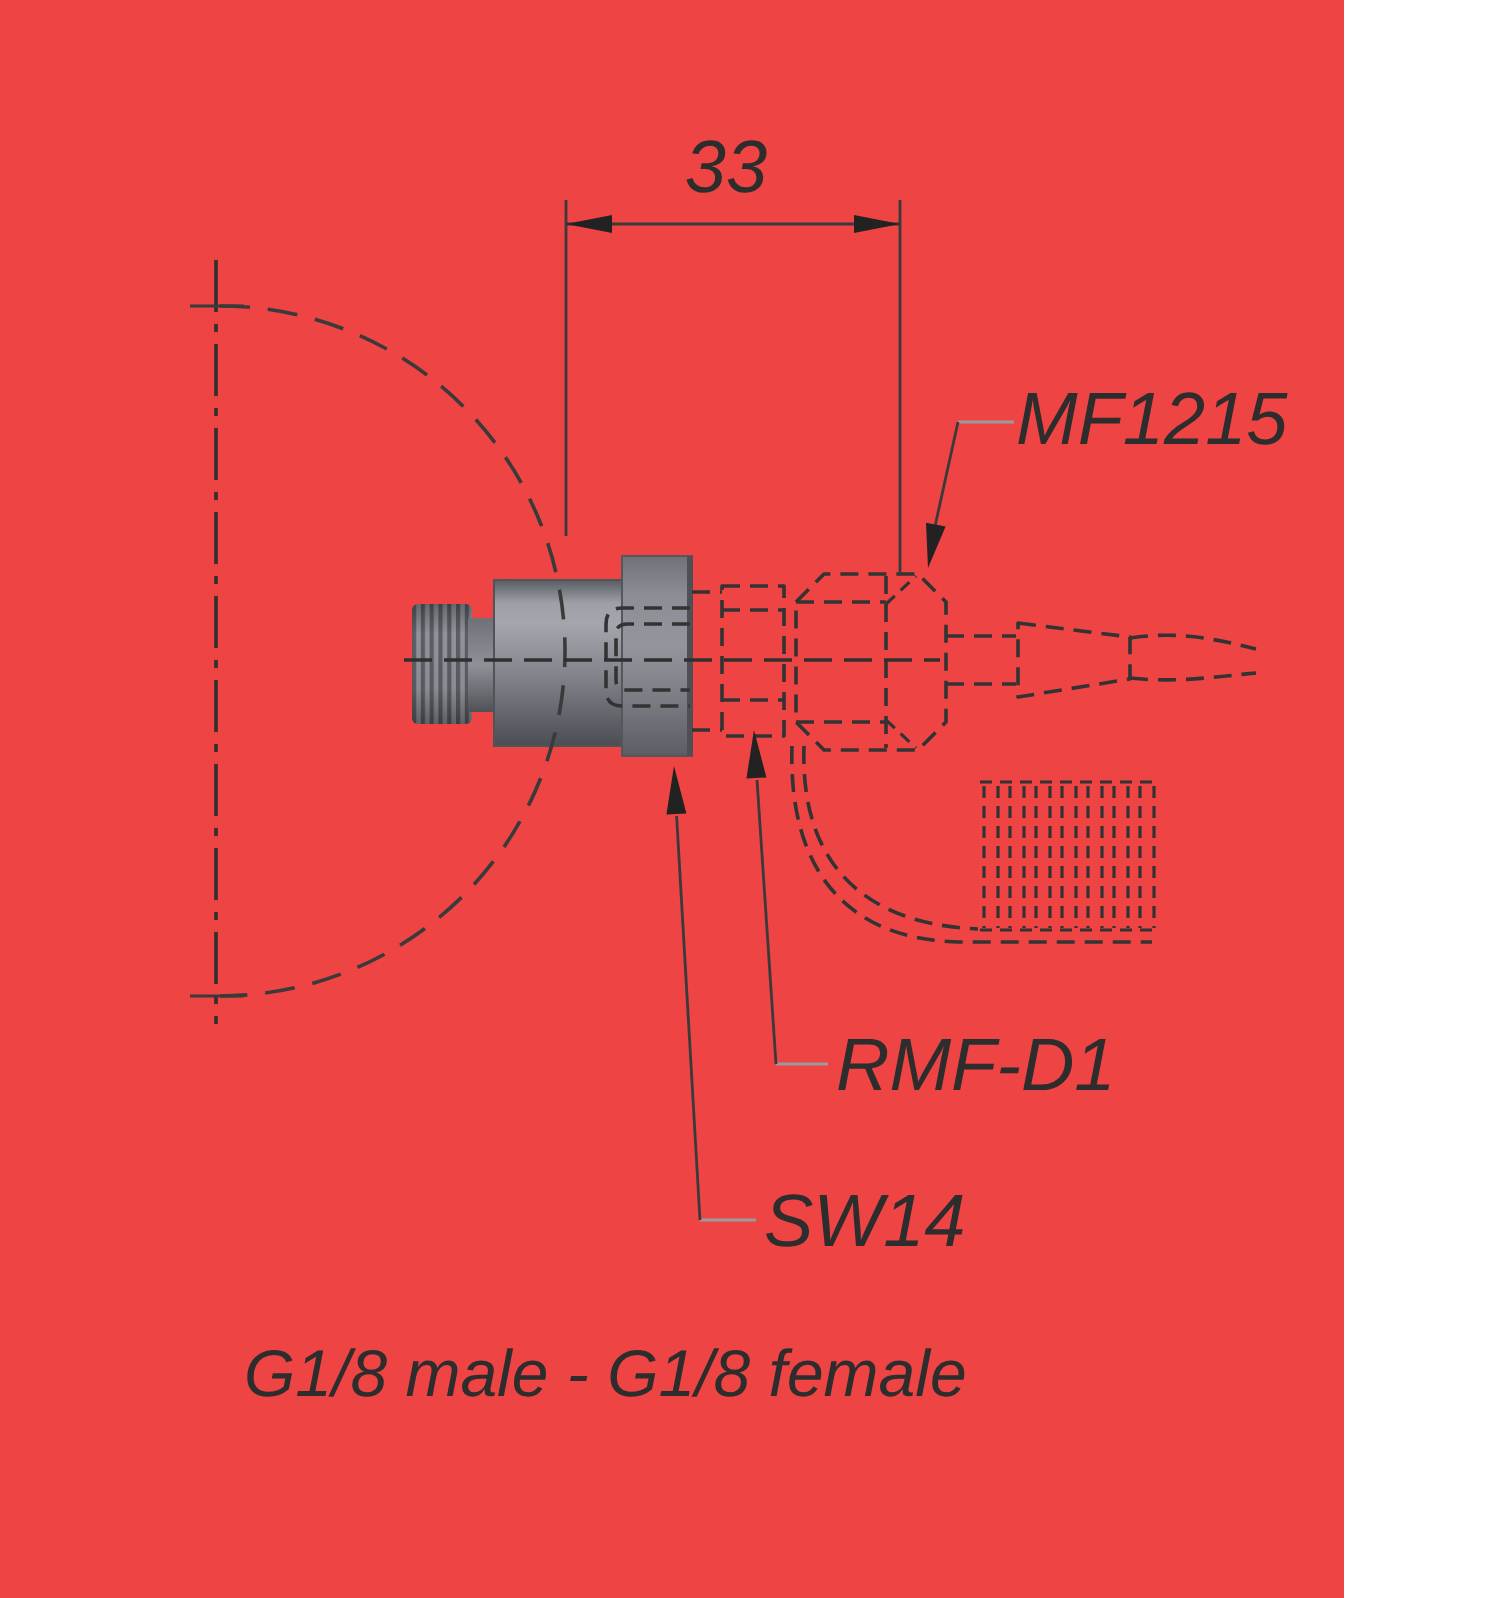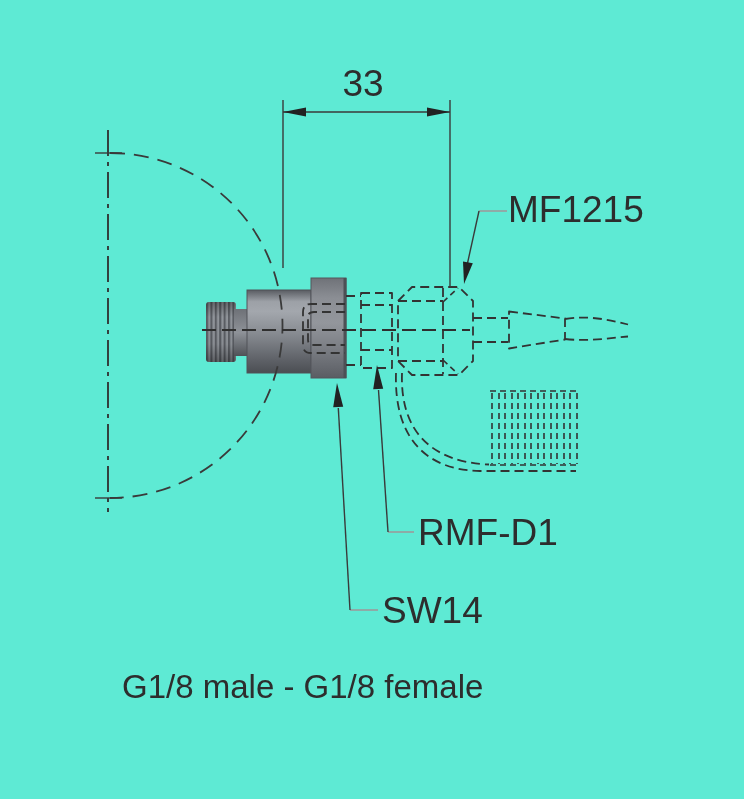--- a/index.html
+++ b/index.html
@@ -2,25 +2,26 @@
 <html><head>
 <meta charset="utf-8">
 <style>
   html, body {
     margin: 0;
     padding: 0;
     background: #ffffff;
   }
   .canvas {
     position: relative;
-    width: 744px;
+    width: 672px;
     height: 799px;
-    background: #5eead4;
+    background: #ef4444;
     overflow: hidden;
     font-family: "Liberation Sans", sans-serif;
+    font-style: italic;
   }
   svg { display: block; }
   .lbl {
     font-family: "Liberation Sans", sans-serif;
     font-size: 37px;
     fill: #2d2d2d;
   }
   .dim-lbl {
     font-family: "Liberation Sans", sans-serif;
     font-size: 37px;

